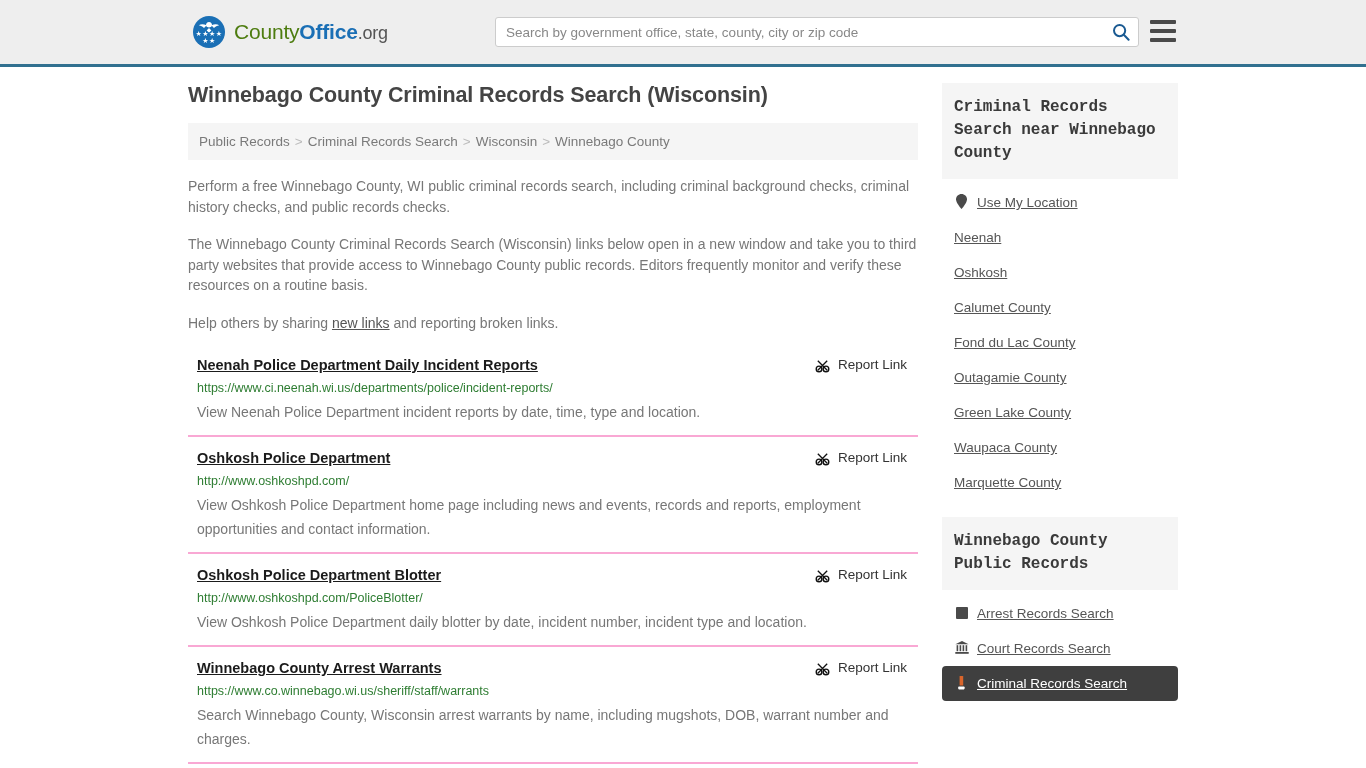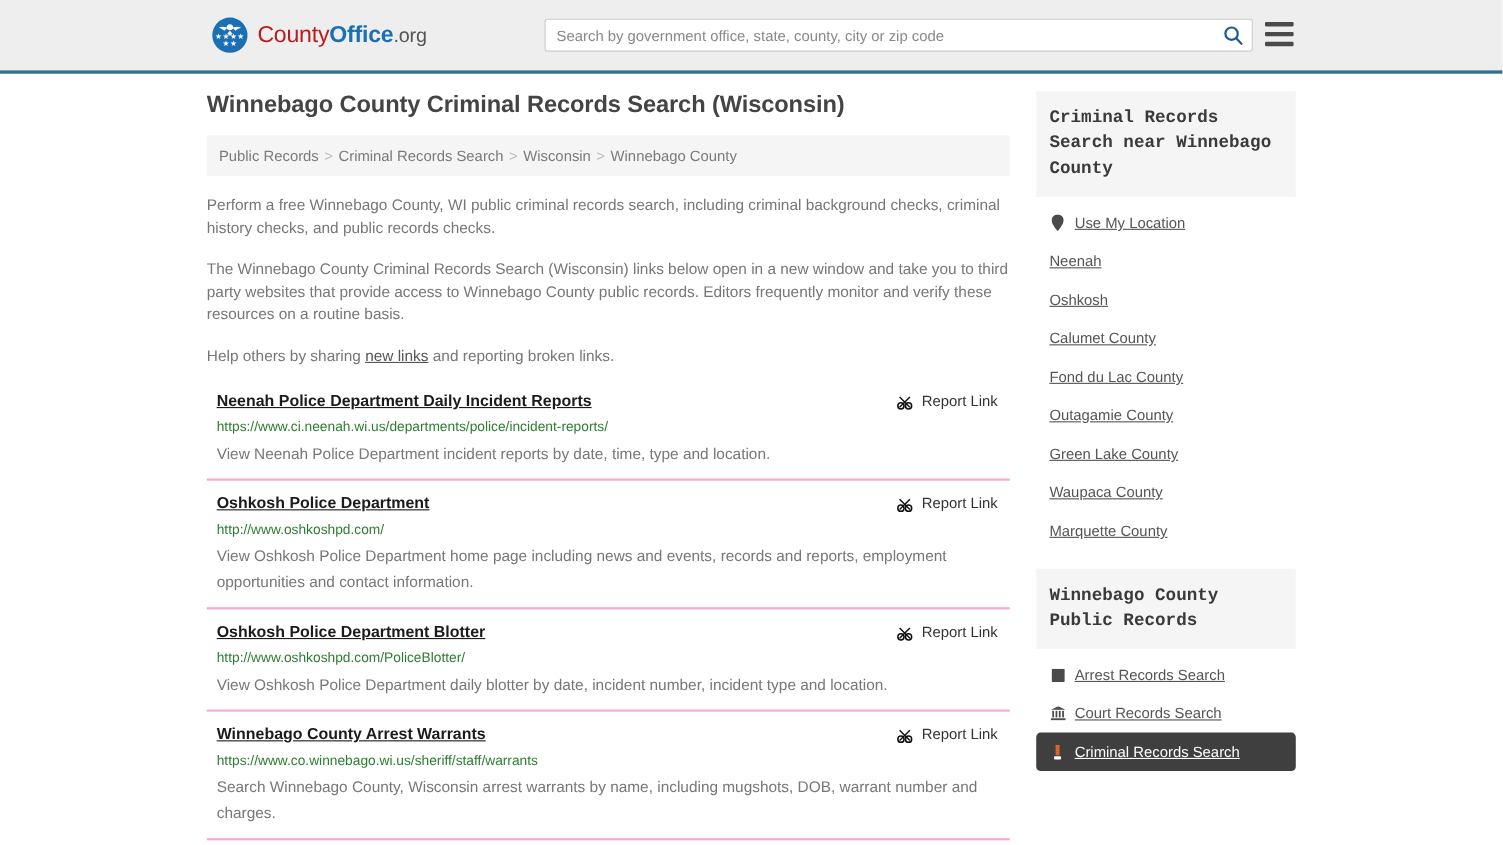--- a/index.html
+++ b/index.html
@@ -51,21 +51,21 @@
     font-size: 7px;
     letter-spacing: 0.5px;
     line-height: 7px;
   }
   .brand-text {
     margin-left: 9px;
     font-size: 21px;
     letter-spacing: -0.2px;
     white-space: nowrap;
   }
-  .brand-county { color: #b91c1c; font-weight: 400; }
+  .brand-county { color: #4d7c0f; font-weight: 400; }
   .brand-office { color: #1a6fb5; font-weight: 700; }
   .brand-org { color: #555555; font-weight: 400; font-size: 18px; }
 
   .search-wrap {
     position: absolute;
     left: 495px;
     top: 17px;
     width: 644px;
     height: 30px;
     background: #ffffff;
@@ -216,21 +216,21 @@
     padding: 13px 12px 14px 12px;
     font-size: 16px;
     font-weight: bold;
     color: #3a3a3a;
     line-height: 23px;
     font-family: Liberation Mono, monospace;
   }
   .side-list { padding: 6px 0 0 0; }
   .side-entry {
     display: flex;
-    align-items: center;
+    align-items: flex-start;
     gap: 8px;
     padding: 9px 12px 9px 12px;
   }
   .side-entry a {
     font-size: 13.5px;
     color: #555555;
     text-decoration: underline;
     cursor: pointer;
     line-height: 17px;
   }

